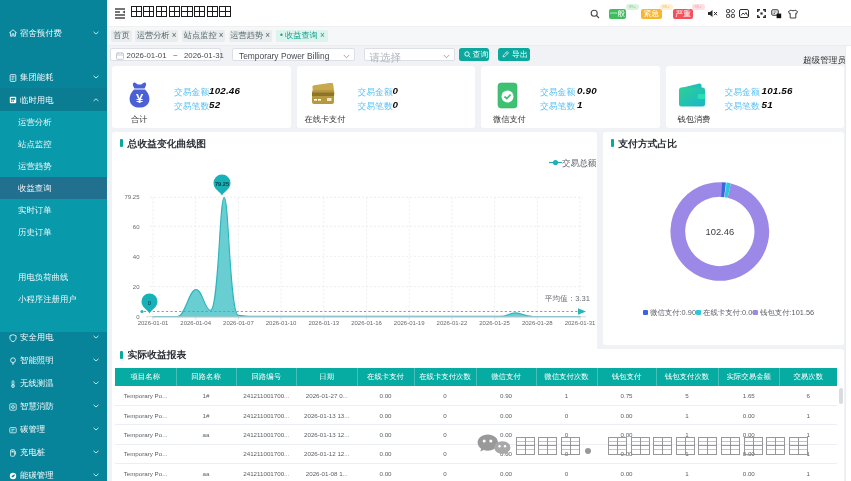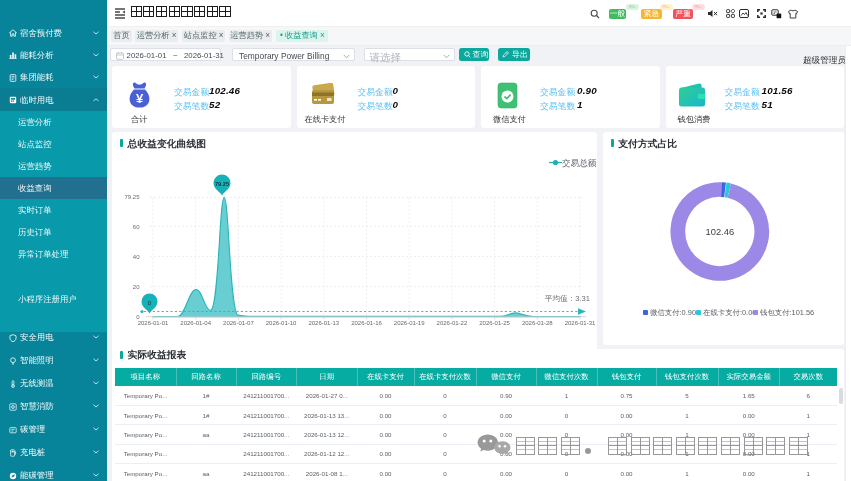--- a/index.html
+++ b/index.html
@@ -49,30 +49,20 @@
 
   <div class="mi" style="top:21.5px;">
       <svg class="ic" viewBox="0 0 10 10">
         <path d="M5 1 L9.3 4.6 L8 4.6 L8 9 L6 9 L6 6 L4 6 L4 9 L2 9 L2 4.6 L0.7 4.6 Z" fill="none" stroke="#fff" stroke-width="1"></path>
       </svg>
       <span class="lb">宿舍预付费</span>
       <svg class="chv" width="6" height="4" viewBox="0 0 6 4">
         <path d="M0.5 0.8 L3 3 L5.5 0.8" fill="none" stroke="rgba(255,255,255,.85)" stroke-width="0.9"></path>
       </svg>
     </div>
-  <div class="mi" style="top:43.9px;">
-      <svg class="ic" viewBox="0 0 10 10">
-        <path d="M1 9 L1 5 L3 5 L3 9 M4 9 L4 2 L6 2 L6 9 M7 9 L7 4 L9 4 L9 9" fill="#fff"></path>
-        <path d="M0.5 9.5 H9.5" stroke="#fff" stroke-width="1"></path>
-      </svg>
-      <span class="lb">能耗分析</span>
-      <svg class="chv" width="6" height="4" viewBox="0 0 6 4">
-        <path d="M0.5 0.8 L3 3 L5.5 0.8" fill="none" stroke="rgba(255,255,255,.85)" stroke-width="0.9"></path>
-      </svg>
-    </div>
   <div class="mi" style="top:66.2px;">
       <svg class="ic" viewBox="0 0 10 10">
         <rect x="1.5" y="0.8" width="7" height="8.4" rx="1" fill="none" stroke="#fff" stroke-width="1"></rect>
         <path d="M3.2 3 H6.8 M3.2 5 H6.8 M3.2 7 H5.5" stroke="#fff" stroke-width="0.9"></path>
       </svg>
       <span class="lb">集团能耗</span>
       <svg class="chv" width="6" height="4" viewBox="0 0 6 4">
         <path d="M0.5 0.8 L3 3 L5.5 0.8" fill="none" stroke="rgba(255,255,255,.85)" stroke-width="0.9"></path>
       </svg>
     </div>
@@ -100,22 +90,22 @@
     </div>
   <div class="si" style="top:177.1px;">
       <span class="lb">收益查询</span>
     </div>
   <div class="si" style="top:199.2px;">
       <span class="lb">实时订单</span>
     </div>
   <div class="si" style="top:221.3px;text-align:right;">
       <span class="lb">历史订单</span>
     </div>
-  <div class="si" style="top:243.4px;">
-      <span class="lb">异常订单处理</span>
+  <div class="si" style="top:265.5px;">
+      <span class="lb">用电负荷曲线</span>
     </div>
   <div class="si" style="top:287.6px;">
       <span class="lb">小程序注册用户</span>
     </div>
 
   <div class="mi" style="top:326px;">
       <svg class="ic" viewBox="0 0 10 10">
         <path d="M5 0.8 L8.8 2.2 V5 C8.8 7.5 7 9 5 9.6 C3 9 1.2 7.5 1.2 5 V2.2 Z" fill="none" stroke="#fff" stroke-width="1"></path>
       </svg>
       <span class="lb">安全用电</span>

